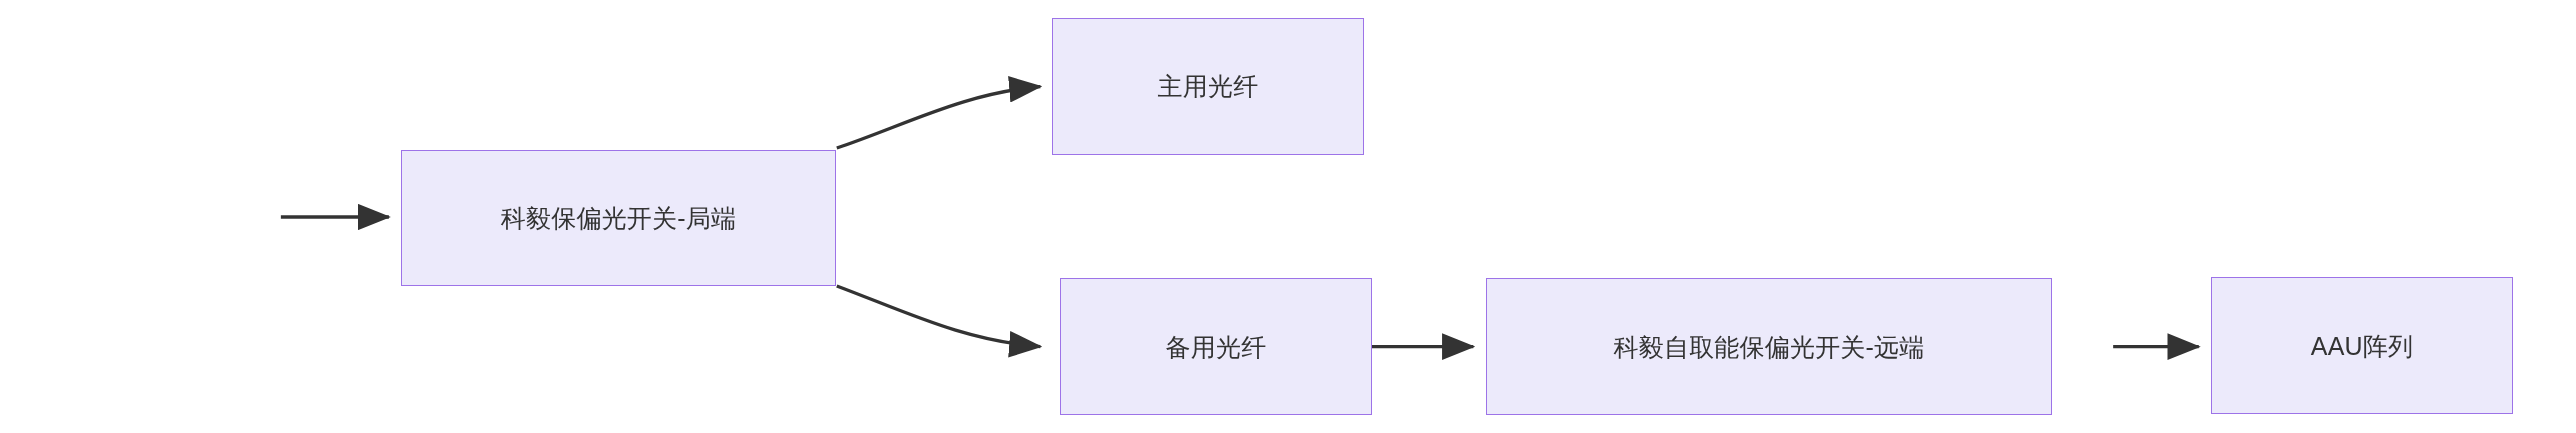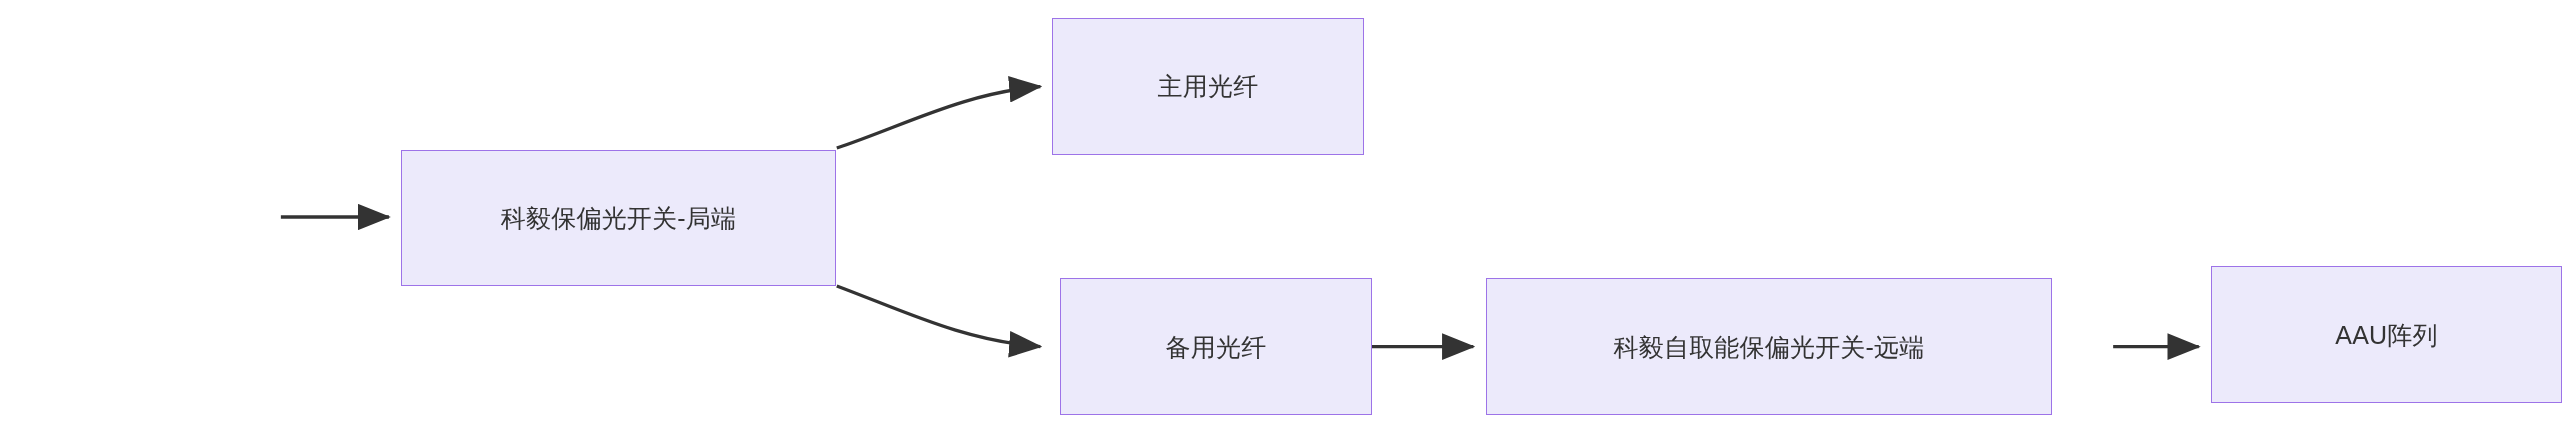--- a/index.html
+++ b/index.html
@@ -76,18 +76,18 @@
   </div>
 
   <div class="node" style="left:1052px; top:278px; width:312px; height:137px;margin-left:8px;">
     <span class="node-label">备用光纤</span>
   </div>
 
   <div class="node" style="left:1486px; top:278px; width:566px; height:137px;">
     <span class="node-label">科毅自取能保偏光开关-远端</span>
   </div>
 
-  <div class="node" style="left:2211px; top:266px; width:351px; height:137px;">
+  <div class="node" style="left:2211px; top:277px; width:302px; height:137px;">
     <span class="node-label">AAU阵列</span>
   </div>
 
 </div>
 
 
 </body></html>

